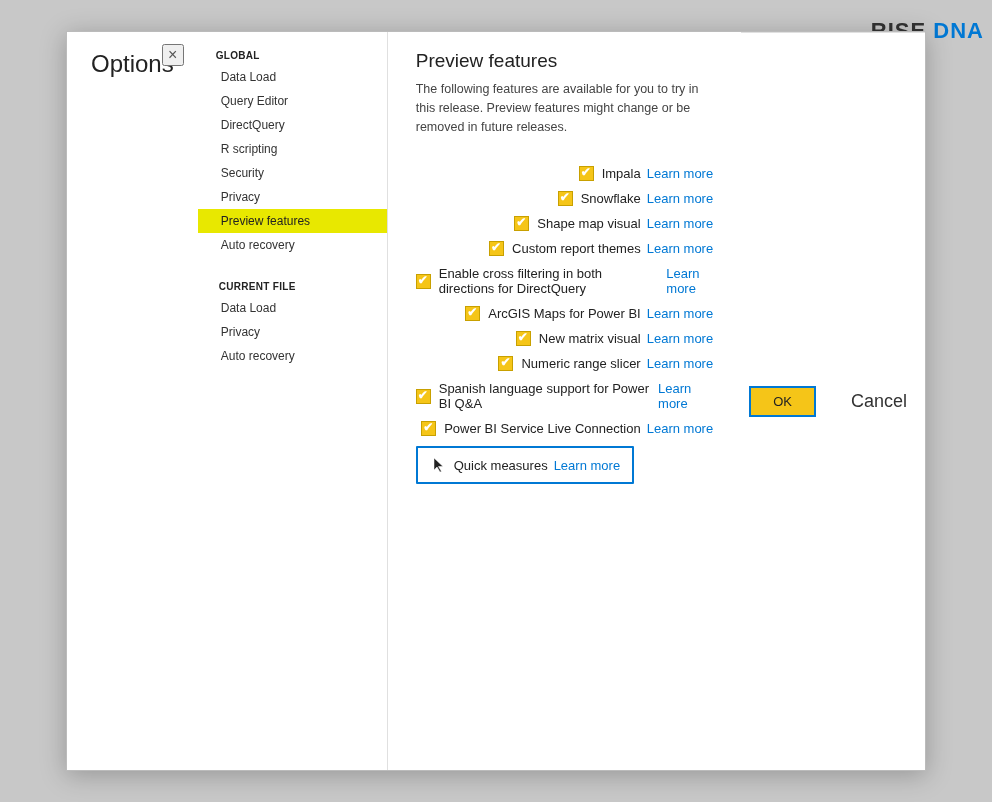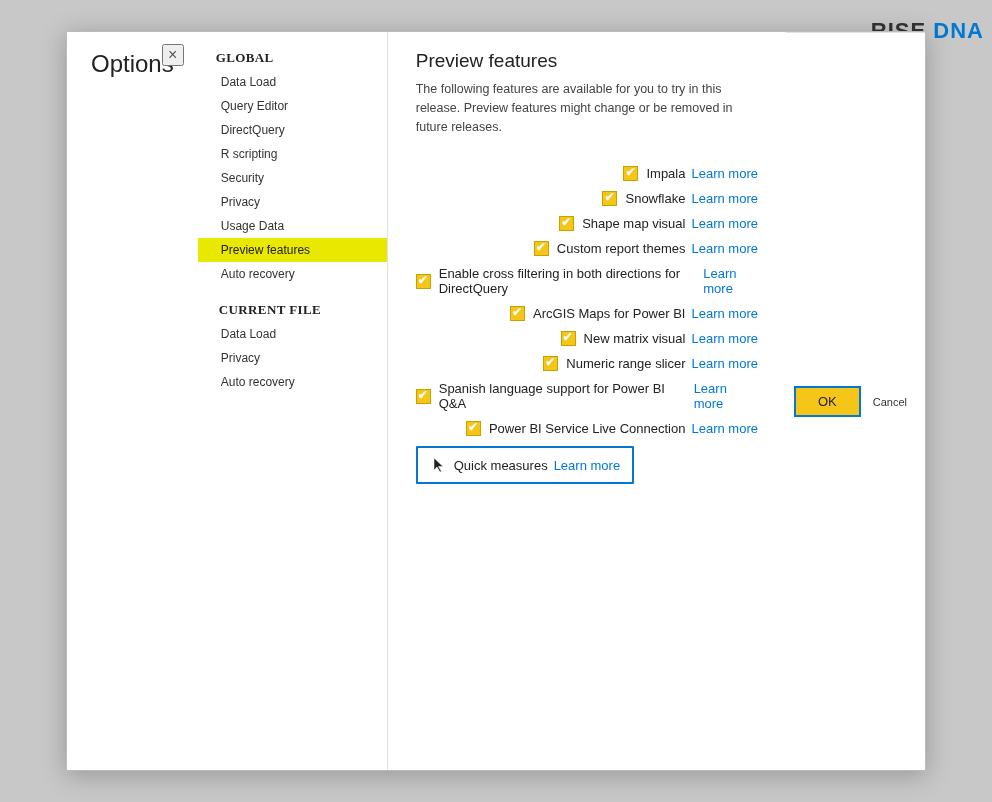--- a/index.html
+++ b/index.html
@@ -74,26 +74,25 @@
     }
 
     .sidebar {
       width: 190px;
       padding: 10px 0;
       border-right: 1px solid #e0e0e0;
       flex-shrink: 0;
     }
 
     .sidebar-section-label {
-      font-size: 13px;
+      font-size: 10px;
       font-weight: 700;
       color: #222;
       padding: 8px 18px 4px 18px;
       letter-spacing: 0.03em;
-      font-family: Liberation Serif, serif;
     }
 
     .sidebar-item {
       padding: 5px 23px;
       color: #333;
       cursor: pointer;
       font-size: 12px;
     }
     .sidebar-item.active {
       background: #e8e800;
@@ -182,40 +181,40 @@
       margin-right: 6px;
       flex-shrink: 0;
     }
 
     .dialog-footer {
       display: flex;
       justify-content: flex-end;
       align-items: center;
       padding: 14px 8px;
       border-top: 1px solid #e0e0e0;
-      gap: 2px;
+      gap: 25px;
     }
 
     .btn-ok {
       background: #f5c518;
       color: #222;
       border: 2px solid #0078d4;
       padding: 6px 22px;
       font-size: 13px;
       cursor: pointer;
       font-weight: 400;
       min-width: 60px;
     }
 
     .btn-cancel {
       background: transparent;
       color: #333;
       border: none;
       padding: 6px 10px;
-      font-size: 11px;
+      font-size: 18px;
       cursor: pointer;
     }
   </style>
 </head>
 <body>
 
 <div class="watermark">
   <span><span style="color:#333">RISE </span><span>DNA</span></span>
 </div>
 
@@ -228,25 +227,24 @@
   <div class="dialog-body">
 
     <div class="sidebar">
       <div class="sidebar-section-label">GLOBAL</div>
       <div class="sidebar-item">Data Load</div>
       <div class="sidebar-item">Query Editor</div>
       <div class="sidebar-item">DirectQuery</div>
       <div class="sidebar-item">R scripting</div>
       <div class="sidebar-item">Security</div>
       <div class="sidebar-item">Privacy</div>
-      <div class="sidebar-item">Usage Data</div>
       <div class="sidebar-item active">Preview features</div>
       <div class="sidebar-item">Auto recovery</div>
 
-      <div class="sidebar-section-label" style="margin-top:8px;padding-left:21px;">CURRENT FILE</div>
+      <div class="sidebar-section-label" style="margin-top:16px;padding-left:21px;">CURRENT FILE</div>
       <div class="sidebar-item">Data Load</div>
       <div class="sidebar-item">Privacy</div>
       <div class="sidebar-item">Auto recovery</div>
     </div>
 
     <div class="main-content">
       <div class="section-title">Preview features</div>
       <div class="section-desc">The following features are available for you to try in this release. Preview features might change or be removed in future releases.</div>
 
       <div class="feature-row">

